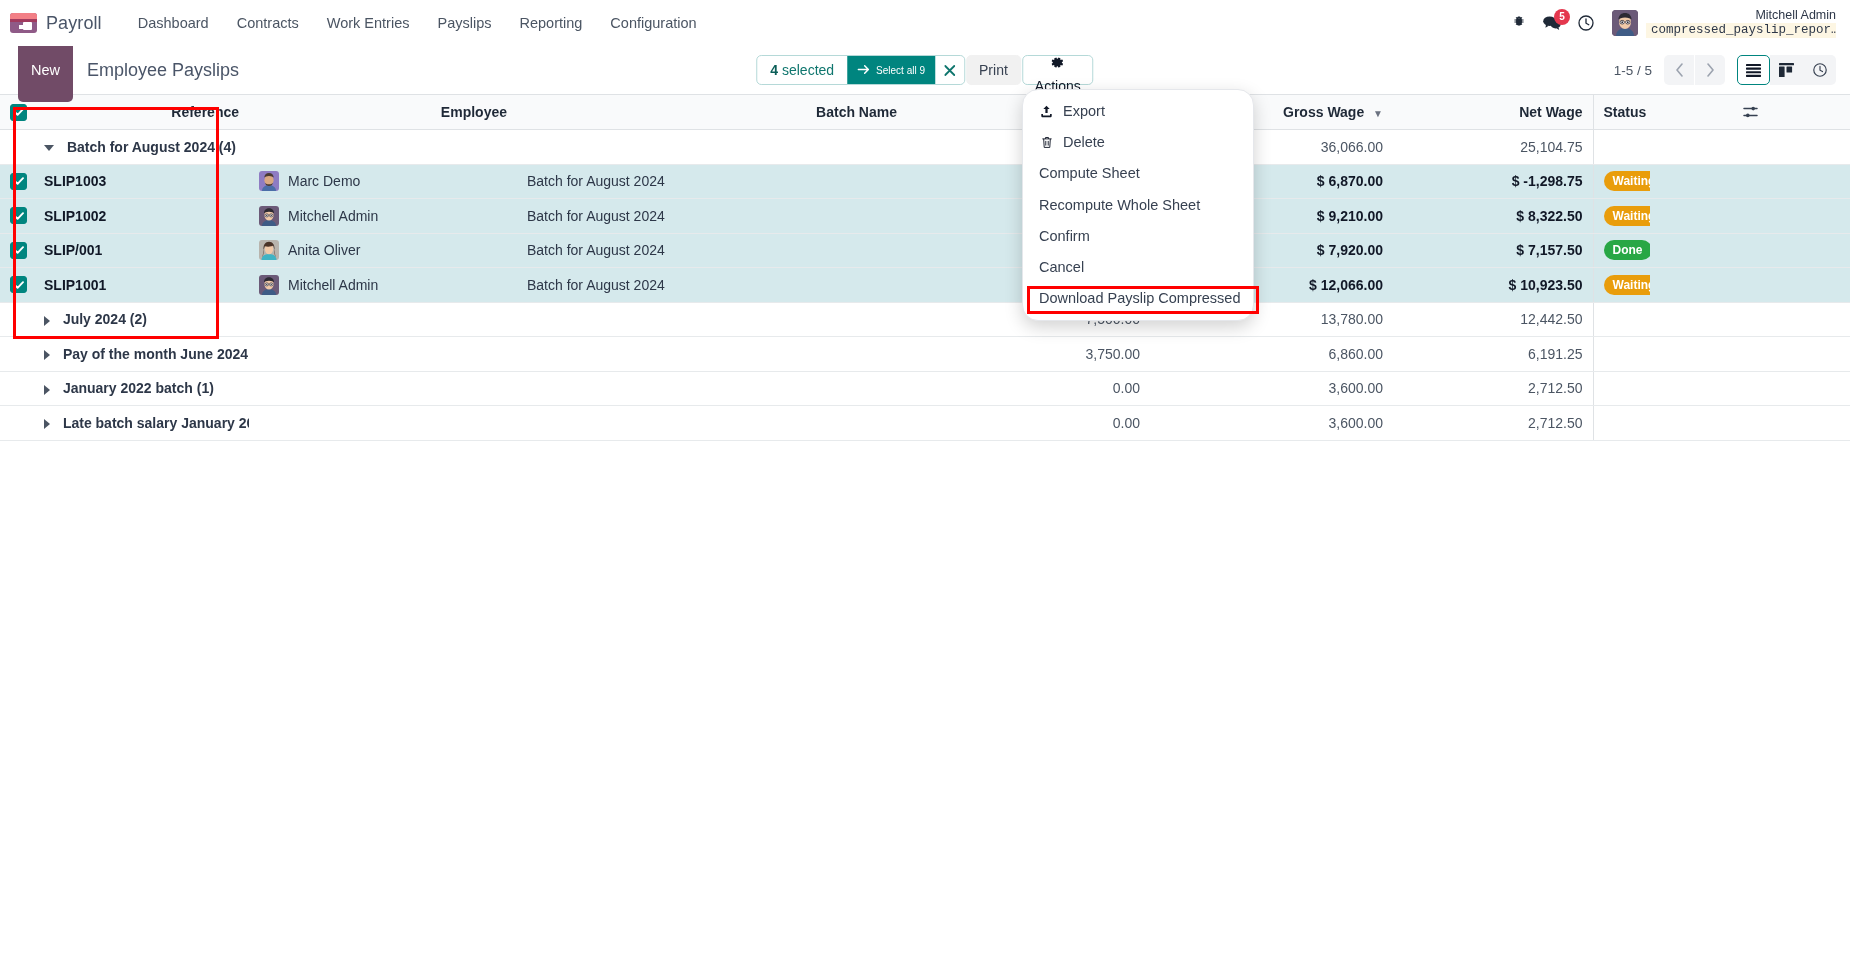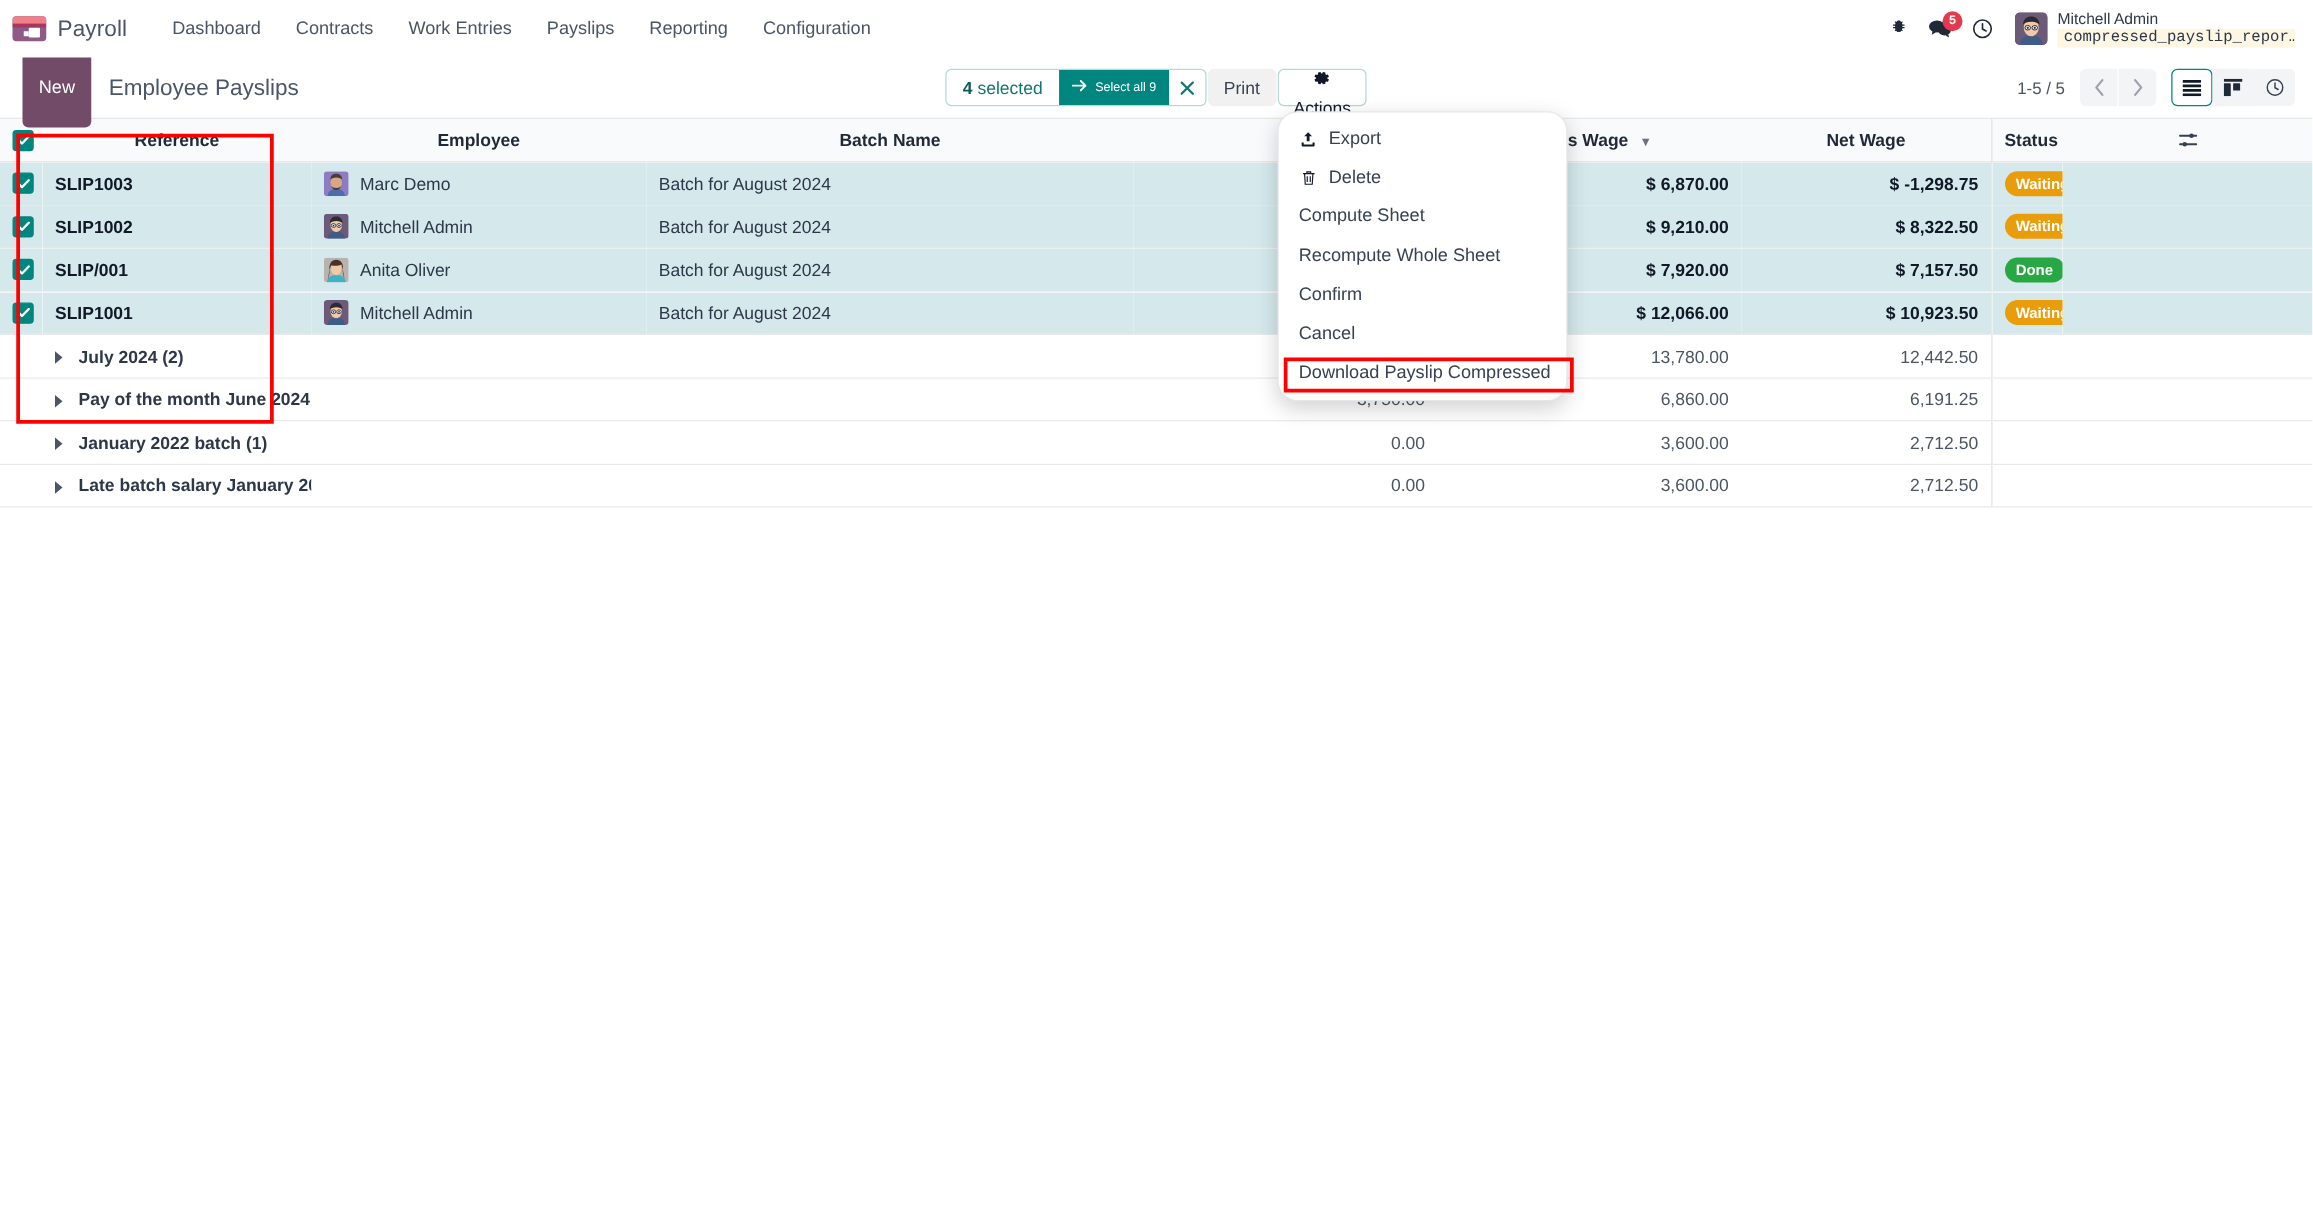--- a/index.html
+++ b/index.html
@@ -13,20 +13,21 @@
 
   
   .navbar {
     height: 46px;
     background: #ffffff;
     display: flex;
     align-items: center;
     padding: 0 14px 0 10px;
     position: relative;
     z-index: 60;
+    text-align: right;
   }
   .brand-wrap { display: flex; align-items: center; gap: 9px; margin-right: 22px; }
   .brand-logo {
     width: 27px; height: 20px;
     border-radius: 3px;
     background: #8f5a87;
     position: relative;
     overflow: hidden;
     flex: none;
   }
@@ -156,21 +157,21 @@
 
   
   .table-area { position: relative; }
   table.lst { width: 100%; border-collapse: collapse; table-layout: fixed; }
   table.lst thead th {
     background: #f9fafb;
     border-top: 1px solid #dfe2e5;
     border-bottom: 1px solid #dfe2e5;
     font-size: 14px; font-weight: 700; color: #1f2937;
     height: 35px; padding: 0 10px;
-    text-align: center; white-space: nowrap;
+    text-align: right; white-space: nowrap;
   }
   th.num, td.num { text-align: right; }
   th.cb, td.cb { width: 34px; padding: 0 0 0 14px; }
   th.sep, td.sep { border-left: 1px solid #dfe2e5; }
   .sortcaret { color: #6b7280; font-size: 10px; margin-left: 5px; }
   .optbtn { display: flex; align-items: center; justify-content: center; cursor: pointer; color: #374151; }
 
   table.lst tbody td {
     height: 34.5px; padding: 0 10px;
     font-size: 14px; color: #2d3748;
@@ -415,20 +416,34 @@
               <path d="M1 3.6h13M1 10.4h13"></path>
               <circle cx="10.2" cy="3.6" r="1.8" fill="#374151" stroke="none"></circle>
               <circle cx="4.8" cy="10.4" r="1.8" fill="#374151" stroke="none"></circle>
             </svg>
           </div>
         </th>
       </tr>
     </thead>
     <tbody>
 
+      <tr class="grouprow">
+        <td class="cb"></td>
+        <td>
+          <span class="caret-d"></span>
+          <span>Batch for August 2024 (4)</span>
+        </td>
+        <td></td>
+        <td></td>
+        <td class="num"></td>
+        <td class="num">36,066.00</td>
+        <td class="num">25,104.75</td>
+        <td class="sep"></td>
+        <td></td>
+      </tr>
 
       <tr class="datarow">
         <td class="cb">
           <div class="chk">
             <svg width="10" height="8" viewBox="0 0 10 8" fill="none" stroke="#fff" stroke-width="1.9" stroke-linecap="round" stroke-linejoin="round">
                 <path d="M1 4.2L3.6 6.8 9 1.2"></path>
               </svg>
           </div>
         </td>
         <td class="refcell">SLIP1003</td>

